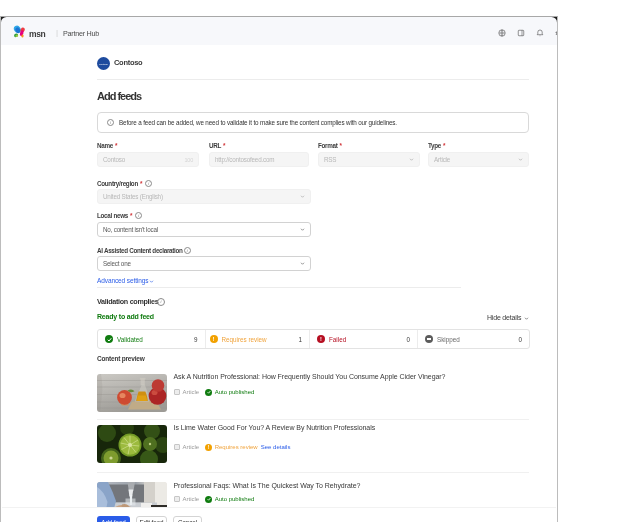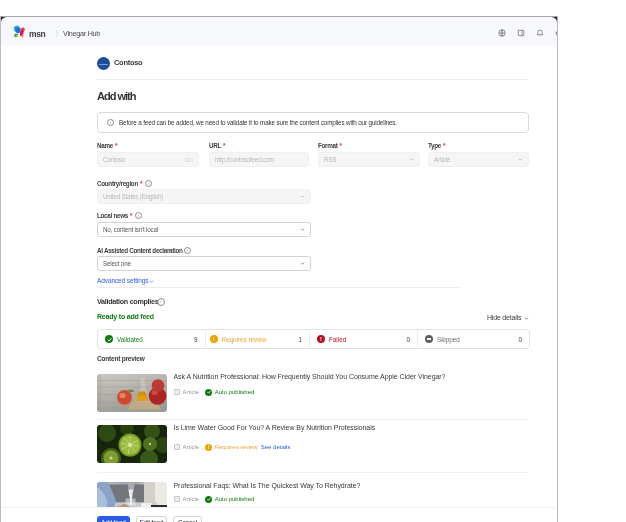--- a/index.html
+++ b/index.html
@@ -45,21 +45,21 @@
     <ellipse cx="8.6" cy="8.6" rx="6.4" ry="7.6" transform="rotate(-32 8.6 8.6)" fill="#30a7e8"></ellipse>
     <ellipse cx="9.8" cy="10.6" rx="4.6" ry="6" transform="rotate(-32 9.8 10.6)" fill="#1b74d3"></ellipse>
     <ellipse cx="6.2" cy="20.6" rx="4.2" ry="3.4" transform="rotate(-25 6.2 20.6)" fill="#2f9e3f"></ellipse>
     <ellipse cx="7.6" cy="21.6" rx="2.8" ry="2.2" transform="rotate(-25 7.6 21.6)" fill="#93c83e"></ellipse>
     <ellipse cx="19.2" cy="9.8" rx="4" ry="5" transform="rotate(30 19.2 9.8)" fill="#ee3b43"></ellipse>
     <ellipse cx="17.4" cy="16.4" rx="3.4" ry="6" transform="rotate(16 17.4 16.4)" fill="#e6007d"></ellipse>
     <ellipse cx="19" cy="22" rx="2.2" ry="3.2" transform="rotate(10 19 22)" fill="#f7941e"></ellipse>
   </svg>
   <div class="abs" style="left:28px;top:12px;font-size:8.5px;font-weight:bold;color:#3c3c3c;letter-spacing:-.4px;">msn</div>
   <div class="abs" style="left:55px;top:11px;font-size:8px;color:#cfcfcf;">|</div>
-  <div class="abs" style="left:62px;top:11.5px;font-size:7.2px;color:#4c4c4c;letter-spacing:-.25px;">Vinegar Hub</div>
+  <div class="abs" style="left:62px;top:11.5px;font-size:7.2px;color:#4c4c4c;letter-spacing:-.25px;">Partner Hub</div>
 
   <div class="ico" style="left:497px;">
       <svg viewBox="0 0 16 16">
         <circle cx="8" cy="8" r="6.4" fill="none" stroke="#4a4a4a" stroke-width="1.2"></circle>
         <path d="M8 1.6 C5.8 5 5.8 11 8 14.4 M8 1.6 C10.2 5 10.2 11 8 14.4 M2 8 h12" fill="none" stroke="#4a4a4a" stroke-width="1"></path>
       </svg>
     </div>
   <div class="ico" style="left:515.5px;">
       <svg viewBox="0 0 16 16">
         <rect x="2.5" y="2.5" width="11" height="11" rx="1.5" fill="none" stroke="#4a4a4a" stroke-width="1.2"></rect>
@@ -87,21 +87,21 @@
     <path d="M1.5 11.3 a6.5 6.5 0 0 0 10 0 a7 7 0 0 0 -10 0z" fill="#bdd7e8"></path>
   </svg>
 
   <svg class="abs" style="left:96px;top:40px" width="13" height="13" viewBox="0 0 13 13">
     <circle cx="6.5" cy="6.5" r="6.5" fill="#1e4b9e"></circle>
     <text x="6.5" y="7.8" text-anchor="middle" font-size="2.4" fill="#fff" font-family="Liberation Sans">Contoso</text>
   </svg>
   <div class="abs" style="left:113px;top:40.5px;font-size:7.5px;font-weight:bold;letter-spacing:-.3px;color:#3a3a3a;">Contoso</div>
   <div class="hr" style="left:96px;top:62px;width:432px;"></div>
 
-  <div class="abs" style="left:96px;top:72.5px;font-size:11px;font-weight:bold;letter-spacing:-1px;color:#333;">Add with</div>
+  <div class="abs" style="left:96px;top:72.5px;font-size:11px;font-weight:bold;letter-spacing:-1px;color:#333;">Add feeds</div>
 
   <div class="abs" style="left:96px;top:95px;width:432px;height:21px;border:1px solid #d9d9d9;border-radius:4px;display:flex;align-items:center;padding:0 9px;">
     <span class="infoi" style="flex:none;margin-right:5px;vertical-align:0;">i</span>
     <span style="font-size:6.3px;letter-spacing:-.15px;color:#333;">Before a feed can be added, we need to validate it to make sure the content complies with our guidelines.</span>
   </div>
 
   <div class="lbl" style="left:96px;top:125px;">Name <span class="req">*</span></div>
   <div class="inp dis" style="left:96px;top:135px;width:102px;">Contoso <span style="margin-left:auto;color:#d5d5d5;font-size:5.5px;">100</span></div>
   <div class="lbl" style="left:208px;top:125px;">URL <span class="req">*</span></div>
   <div class="inp dis" style="left:208px;top:135px;width:100px;">http://contosofeed.com</div>

